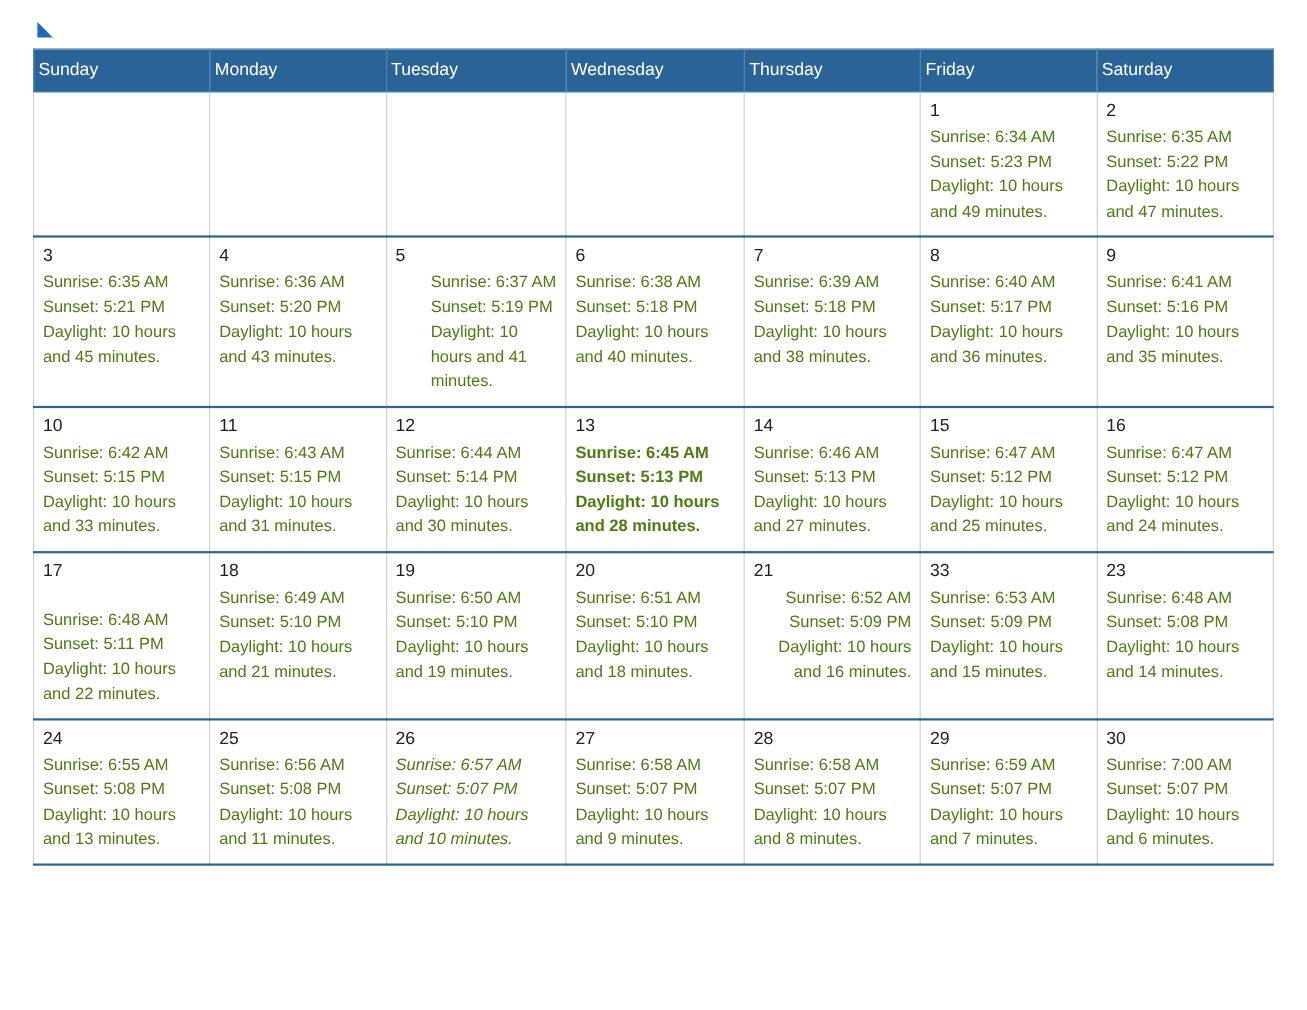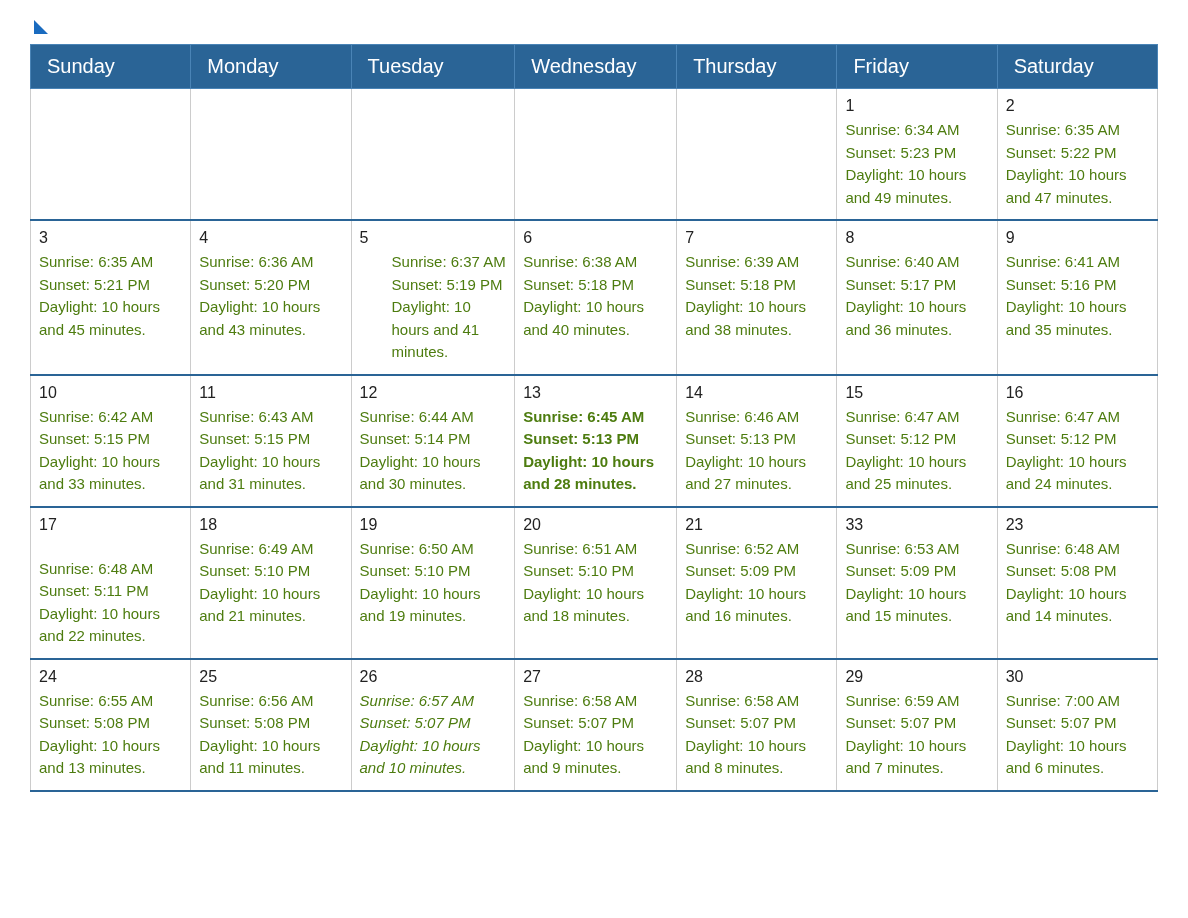--- a/index.html
+++ b/index.html
@@ -51,23 +51,23 @@
     .calendar {
       width: 100%;
       border-collapse: collapse;
       margin-top: 8px;
     }
     .calendar thead tr {
       background-color: #2a6496;
     }
     .calendar thead th {
       color: #fff;
-      font-size: 20px;
+      font-size: 16px;
       font-weight: normal;
-      padding: 10px 16px;
+      padding: 10px 4px;
       border: 1px solid #4a84b6;
       text-align: left;
     }
     .calendar tbody tr {
       border-bottom: 2px solid #2a6496;
     }
     .calendar tbody td {
       vertical-align: top;
       padding: 8px 8px 10px 8px;
       border: 1px solid #ccc;
@@ -260,21 +260,21 @@
 Daylight: 10 hours and 19 minutes.</div>
         </td>
         <td>
           <span class="day-number">20</span>
           <div class="day-info" style="white-space: pre-line;">Sunrise: 6:51 AM
 Sunset: 5:10 PM
 Daylight: 10 hours and 18 minutes.</div>
         </td>
         <td>
           <span class="day-number">21</span>
-          <div class="day-info" style="white-space: pre-line;">Sunrise: 6:52 AM
+          <div class="day-info" style="white-space: pre-line; text-align: right;">Sunrise: 6:52 AM
 Sunset: 5:09 PM
 Daylight: 10 hours and 16 minutes.</div>
         </td>
         <td>
           <span class="day-number">33</span>
           <div class="day-info" style="white-space: pre-line;">Sunrise: 6:53 AM
 Sunset: 5:09 PM
 Daylight: 10 hours and 15 minutes.</div>
         </td>
         <td>

